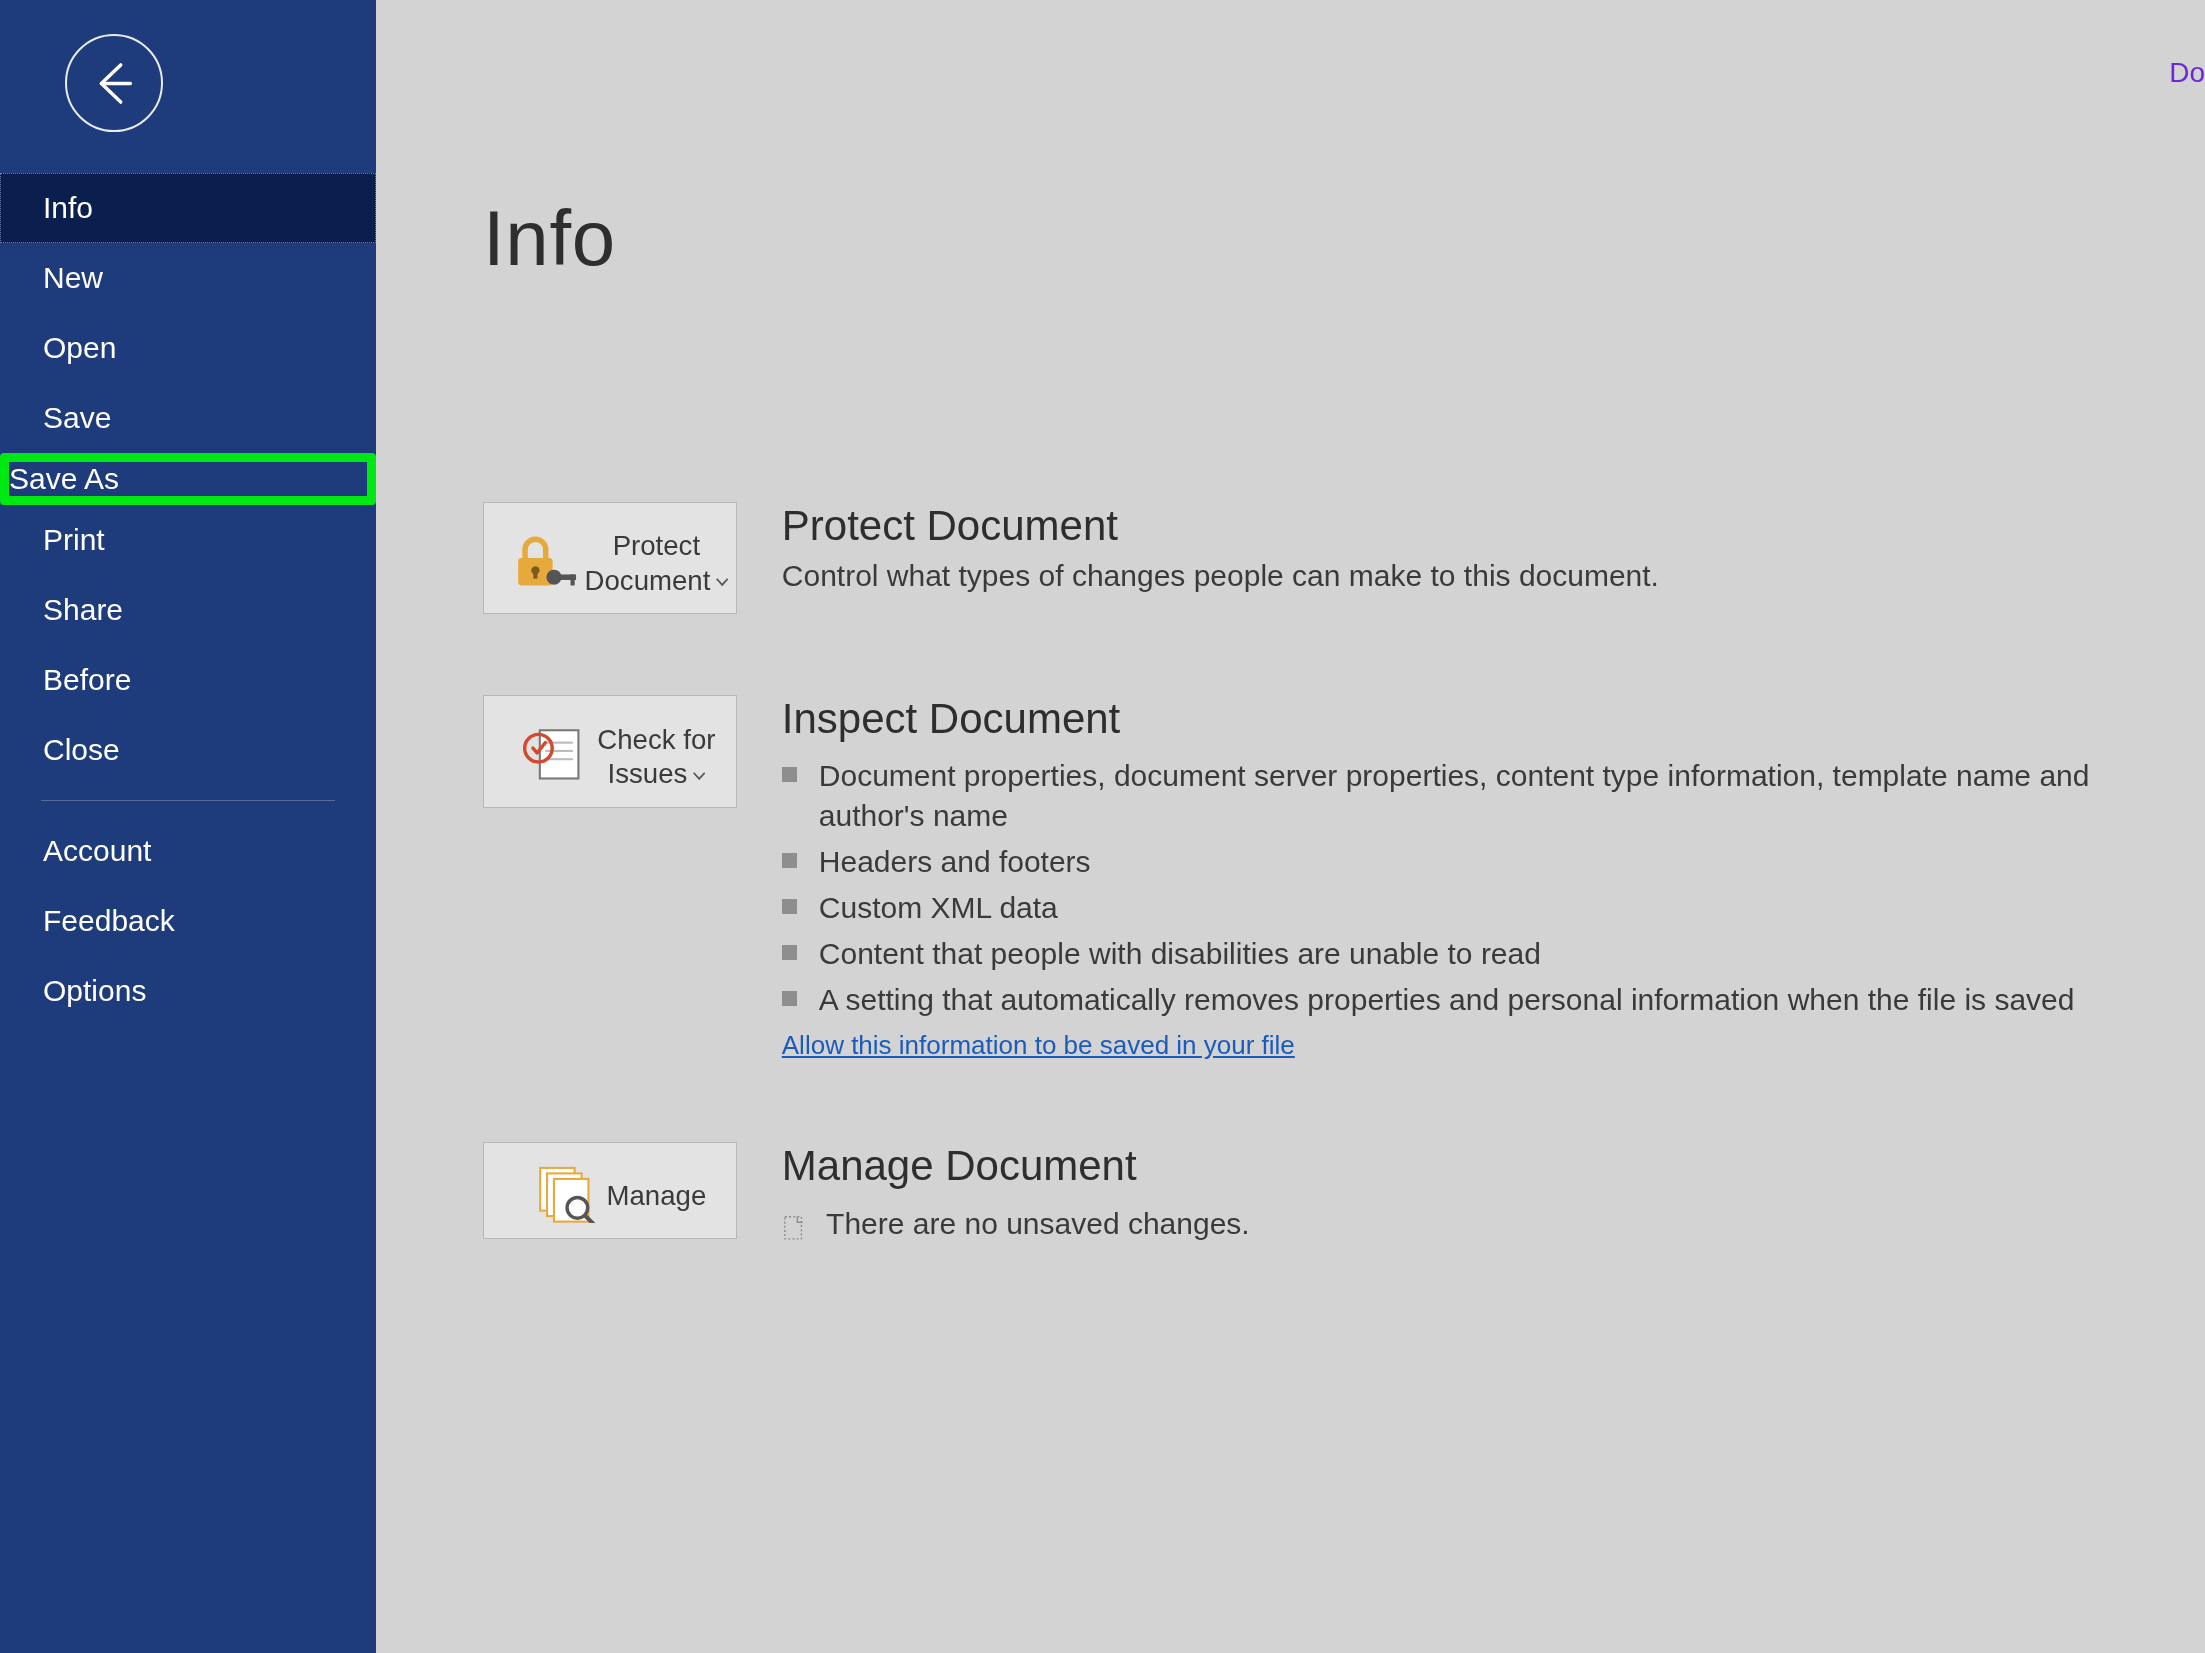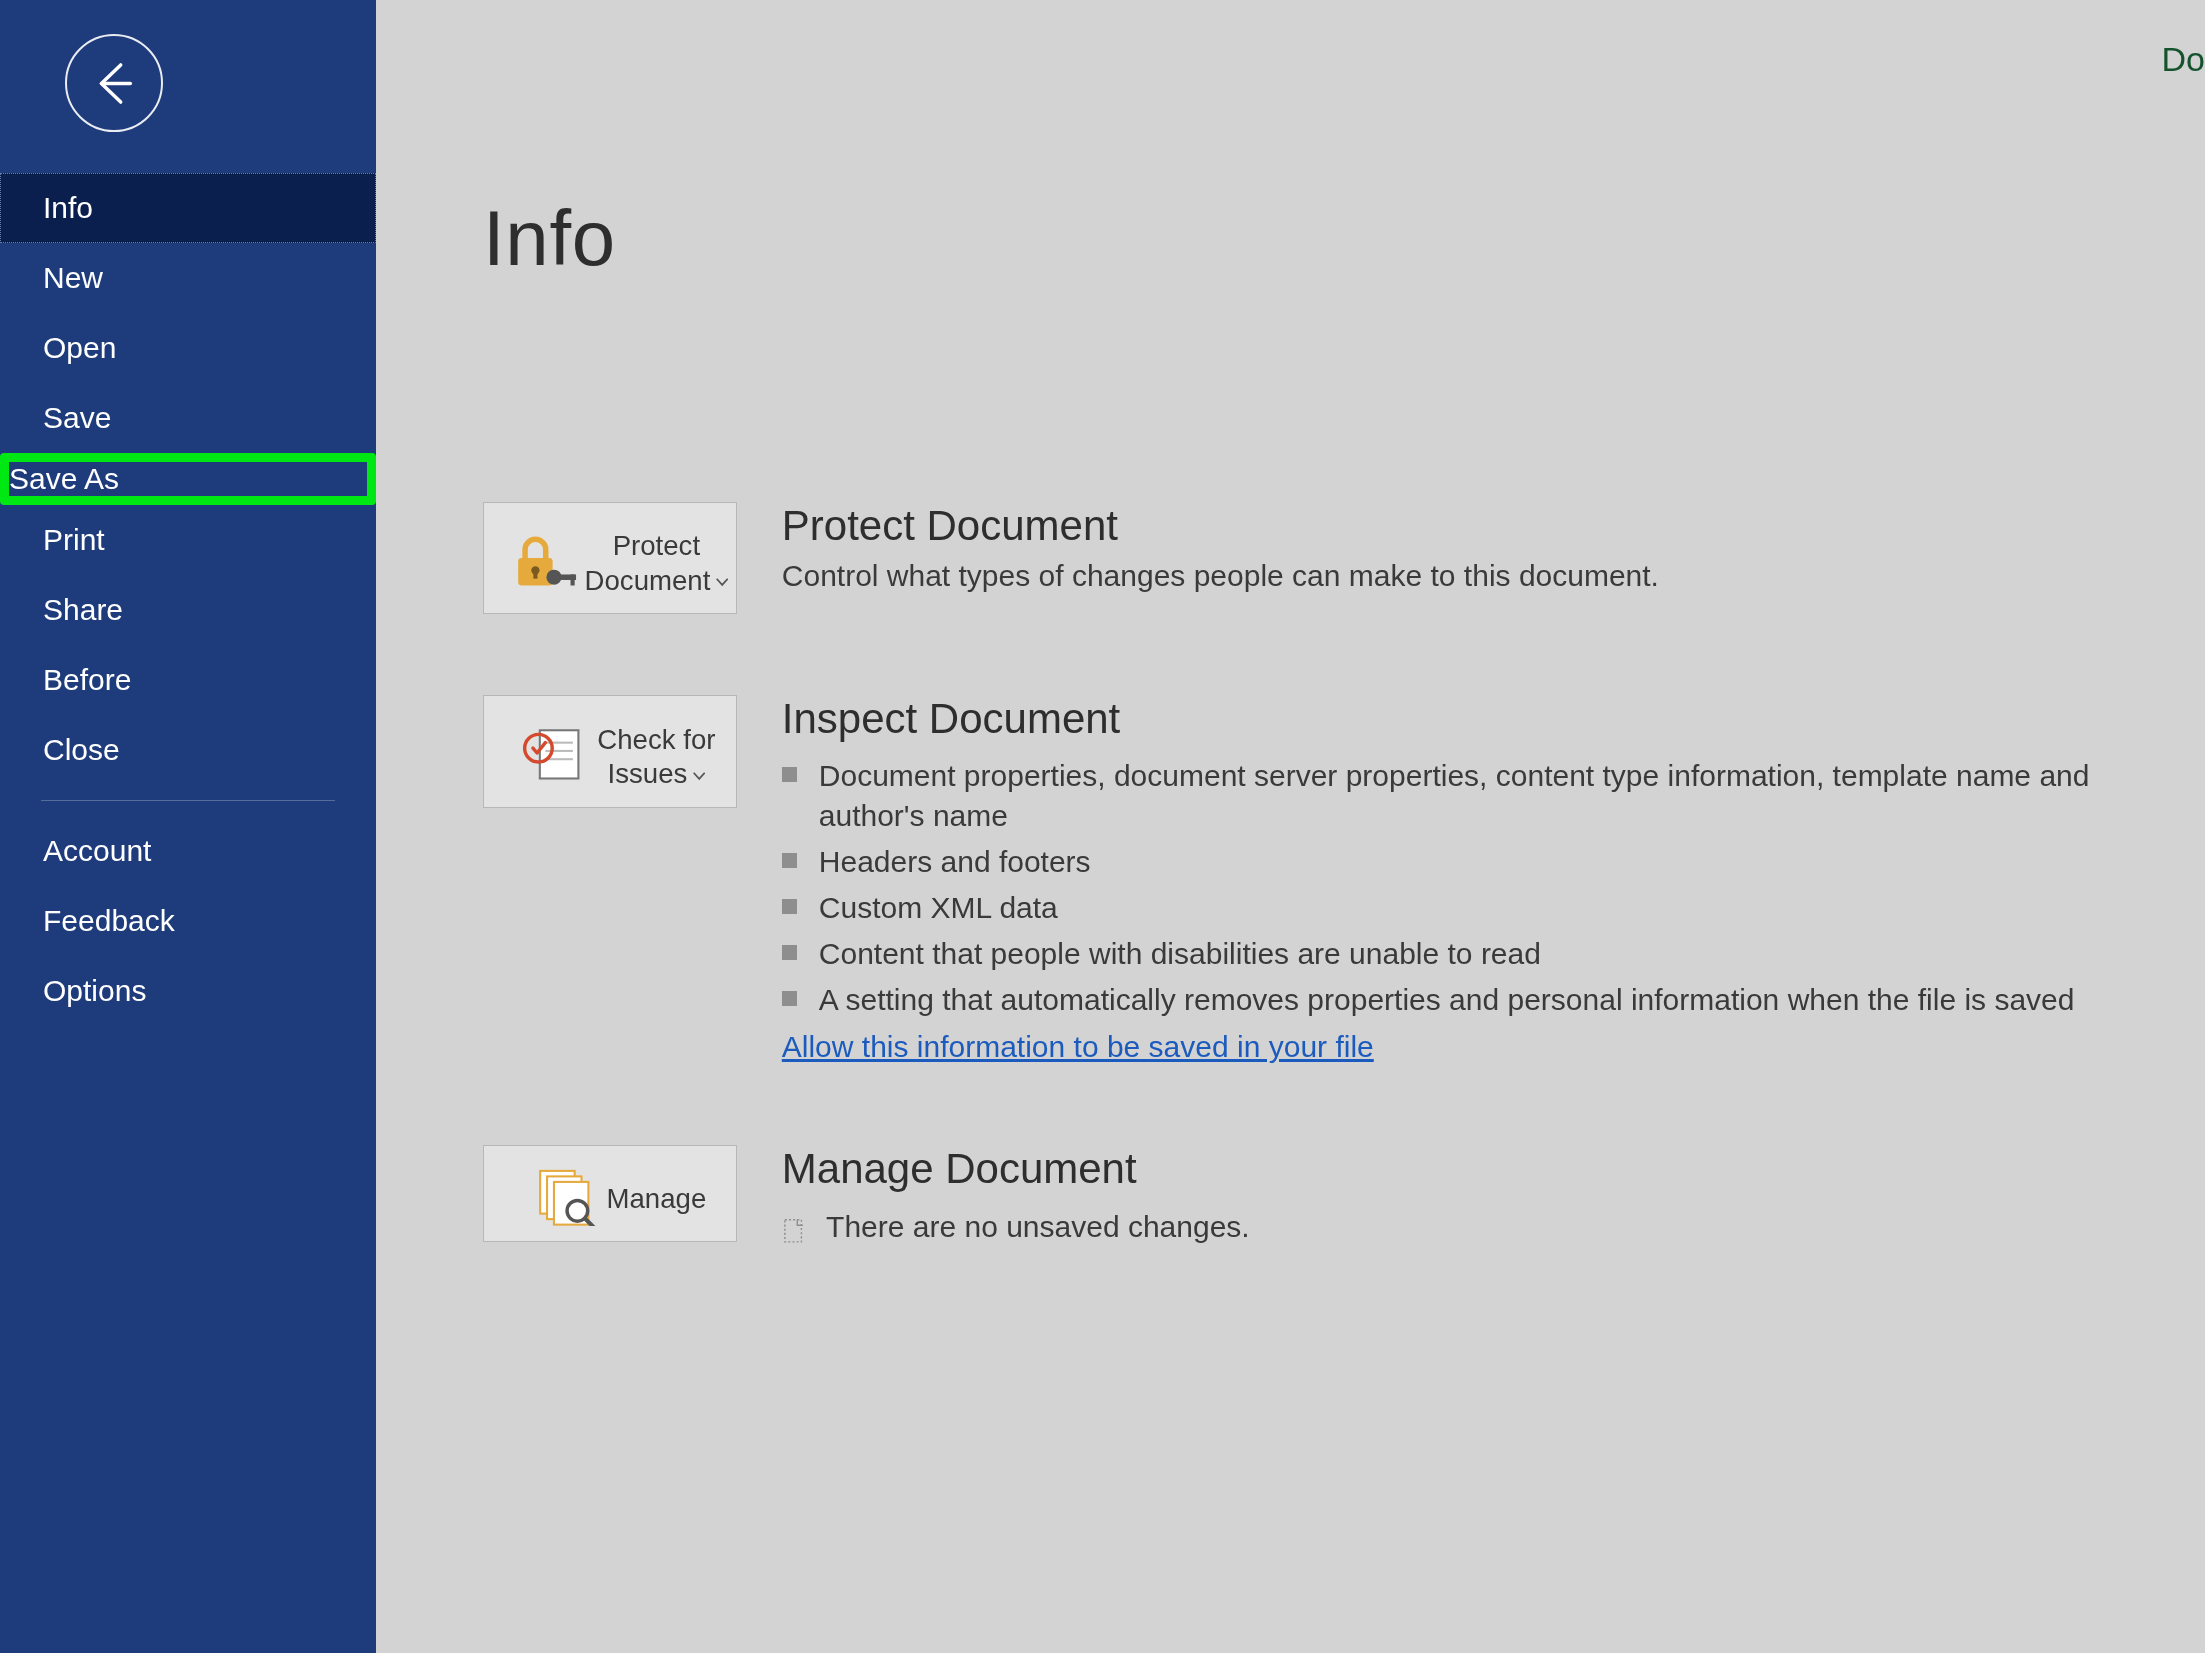--- a/index.html
+++ b/index.html
@@ -5,36 +5,36 @@
 html,body{margin:0;padding:0;width:2205px;height:1654px;overflow:hidden;font-family:"Segoe UI","Segoe UI Light",Arial,sans-serif;background:#d3d3d3}
 .app{display:flex;width:100%;height:100%}
 .sidebar{width:376px;background:#1e3c7b;color:#fff;display:flex;flex-direction:column;padding-top:34px;flex-shrink:0}
 .back-btn{width:94px;height:94px;border:2.8px solid rgba(255,255,255,.9);border-radius:50%;margin-left:65px;margin-bottom:41px;display:flex;align-items:center;justify-content:center;cursor:pointer}
 .back-btn svg{width:51px;height:51px}
 .nav-item{padding:18px 0 18px 43px;font-size:30px;color:#fff;cursor:pointer;font-weight:400}
 .nav-item.selected{background:#0a1f4d;outline:1.4px dotted #6a7da6;outline-offset:-1.4px}
 .nav-item.highlighted-wrap{padding:0;border:9.6px solid #00e813;border-radius:4px;margin-top:0}
 .sep{height:1.4px;background:rgba(255,255,255,.25);margin:15px 41px 15px 41px}
 .main{flex:1;background:#d3d3d3;position:relative;padding-top:179px;padding-left:107px}
-.top-partial{position:absolute;top:40px;right:0;font-size:34px;color:#14532d}
+.top-partial{position:absolute;top:57px;right:0;font-size:28px;color:#6d28d9}
 .page-title{font-size:78px;font-weight:300;color:#2e2e2e;margin:0 0 0 0;position:absolute;top:193px;left:107px;letter-spacing:0.7px}
 .sections{margin-top:323px;display:flex;flex-direction:column;gap:81px}
 .section{display:flex;align-items:flex-start;gap:45px}
 .tile{width:238px;background:#e3e3e3;border:1.4px solid #b7b7b7;display:flex;flex-direction:row;align-items:center;justify-content:center;padding:18px 6.9px 15px 6.9px;cursor:pointer;flex-shrink:0}
 .tile .icon{width:93px;height:62px;display:flex;align-items:center;justify-content:center}
 .tile-label{font-size:27.6px;color:#3a3a3a;text-align:center;margin-top:8.3px;line-height:1.25}
 .drop-caret{display:inline-block;margin-left:5.5px}
 .drop-caret svg{width:12.4px;height:8.3px;vertical-align:middle}
 .section-body{flex:1;padding-right:34px}
 .section-title{font-size:42px;color:#2e2e2e;font-weight:400;margin:0 0 5.5px 0}
 .section-desc{font-size:30px;color:#3a3a3a;margin:0;line-height:1.35}
 .issue-list{list-style:none;padding:0;margin:12.4px 0 0 0}
 .issue-list li{display:flex;align-items:flex-start;gap:22px;font-size:30px;color:#3a3a3a;margin-bottom:5.5px;line-height:1.35}
 .issue-bullet{width:15px;height:15px;background:#8e8e8e;flex-shrink:0;margin-top:11px}
-.link{color:#1b5bbd;text-decoration:underline;font-size:30px;cursor:pointer;margin-top:4.1px;display:inline-block}
+.link{color:#1b5bbd;text-decoration:underline;font-size:26px;cursor:pointer;margin-top:4.1px;display:inline-block}
 .manage-row{display:flex;align-items:flex-end;gap:19.3px;margin-top:17px}
 .manage-icon{width:25px;height:27.6px;flex-shrink:0}
 .manage-text{font-size:30px;color:#3a3a3a}
 .tile-partial{height:auto}
 </style>
 </head>
 <body>
 
 <div class="app">
 

